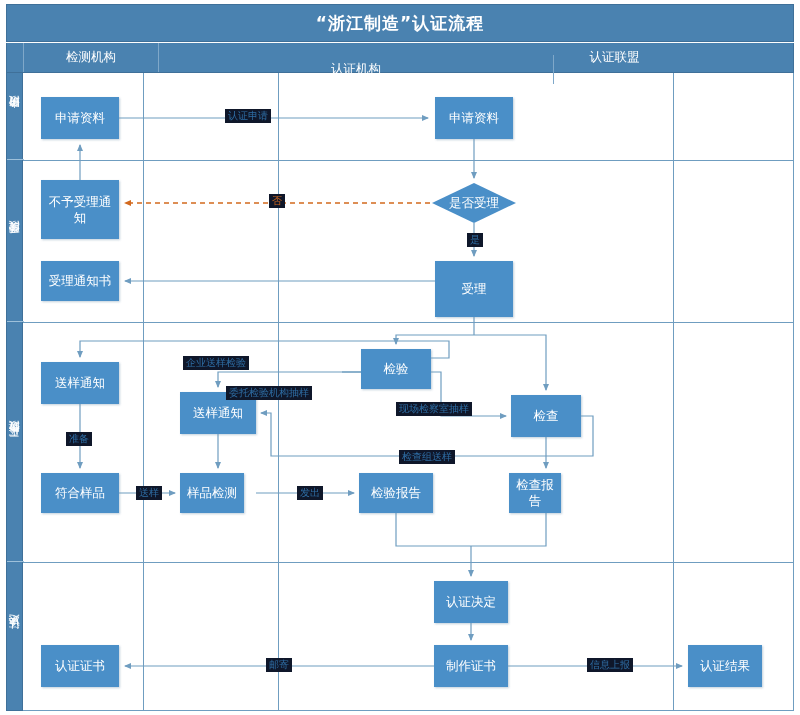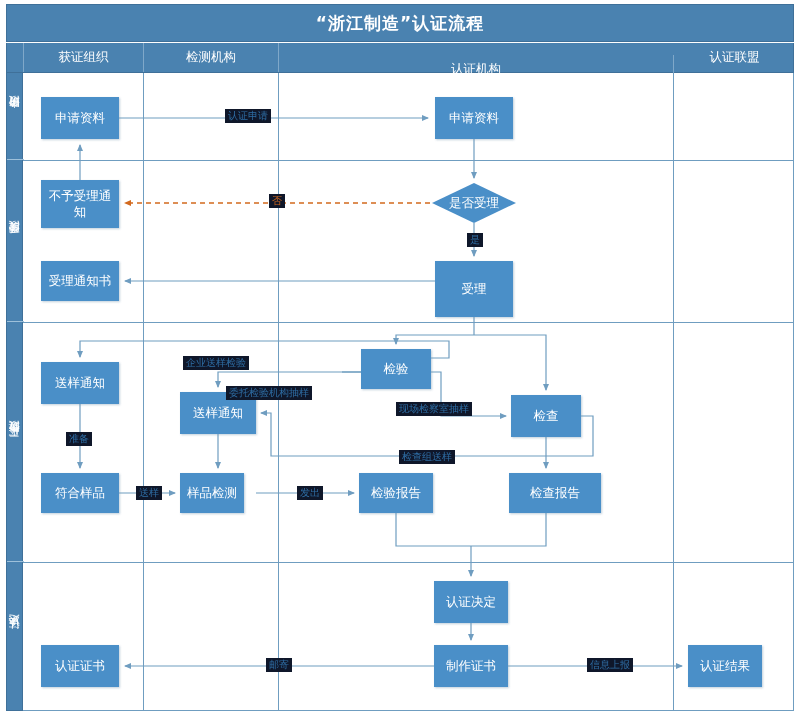--- a/index.html
+++ b/index.html
@@ -99,21 +99,20 @@
 </style>
 </head>
 <body>
 
 <div id="root">
 
   <div class="title-bar">“浙江制造”认证流程</div>
 
   <div class="col-header-row" id="col-header-row">
     <div class="col-header spacer"></div>
-  <div class="col-header" style="flex: 0 0 120px;">获证组织</div>
       <div class="col-header" style="flex: 0 0 135px;">检测机构</div>
       <div class="col-header" style="flex: 0 0 395px; margin-top: 12px;">认证机构</div>
       <div class="col-header" style="flex: 0 0 121px;">认证联盟</div>
     </div>
 
   <div class="stage-rail" id="stage-rail">
       <div class="stage-cell" style="top: 0px; height: 87px;">
         <span class="stage-label">申请阶段</span>
       </div>
       <div class="stage-cell" style="top: 87px; height: 162px;">
@@ -198,21 +197,21 @@
     </g>
   </svg>
 
   <div id="nodes-layer">
       <div class="node" style="left: 41px; top: 97px; width: 78px; height: 42px;">
         <span>申请资料</span>
       </div>
       <div class="node" style="left: 435px; top: 97px; width: 78px; height: 42px;">
         <span>申请资料</span>
       </div>
-      <div class="node" style="left: 41px; top: 180px; width: 78px; height: 48px;">
+      <div class="node" style="left: 41px; top: 180px; width: 78px; height: 59px;">
         <span>不予受理通知</span>
       </div>
       <div class="node diamond" style="left: 432px; top: 183px; width: 84px; height: 40px;">
         <svg class="diamond-shape" viewBox="0 0 84 40" preserveAspectRatio="none">
           <polygon points="42,0 84,20 42,40 0,20" fill="#4a8fc8"></polygon>
         </svg>
         <span class="diamond-text">是否受理</span>
       </div>
       <div class="node" style="left: 41px; top: 261px; width: 78px; height: 40px;">
         <span>受理通知书</span>
@@ -234,21 +233,21 @@
       </div>
       <div class="node" style="left: 41px; top: 473px; width: 78px; height: 40px;">
         <span>符合样品</span>
       </div>
       <div class="node" style="left: 180px; top: 473px; width: 64px; height: 40px;">
         <span>样品检测</span>
       </div>
       <div class="node" style="left: 359px; top: 473px; width: 74px; height: 40px;">
         <span>检验报告</span>
       </div>
-      <div class="node" style="left: 509px; top: 473px; width: 92px; height: 40px;">
+      <div class="node" style="left: 509px; top: 473px; width: 52px; height: 40px;">
         <span>检查报告</span>
       </div>
       <div class="node" style="left: 434px; top: 581px; width: 74px; height: 42px;">
         <span>认证决定</span>
       </div>
       <div class="node" style="left: 434px; top: 645px; width: 74px; height: 42px;">
         <span>制作证书</span>
       </div>
       <div class="node" style="left: 41px; top: 645px; width: 78px; height: 42px;">
         <span>认证证书</span>

